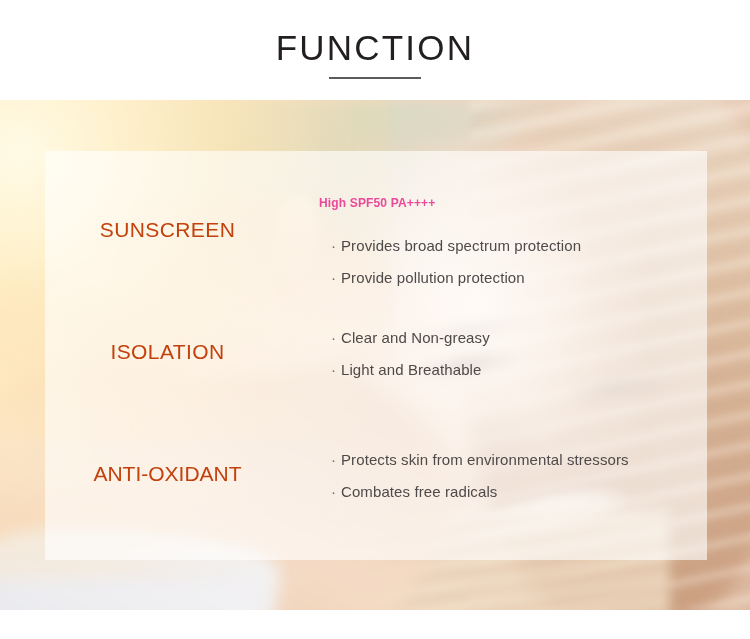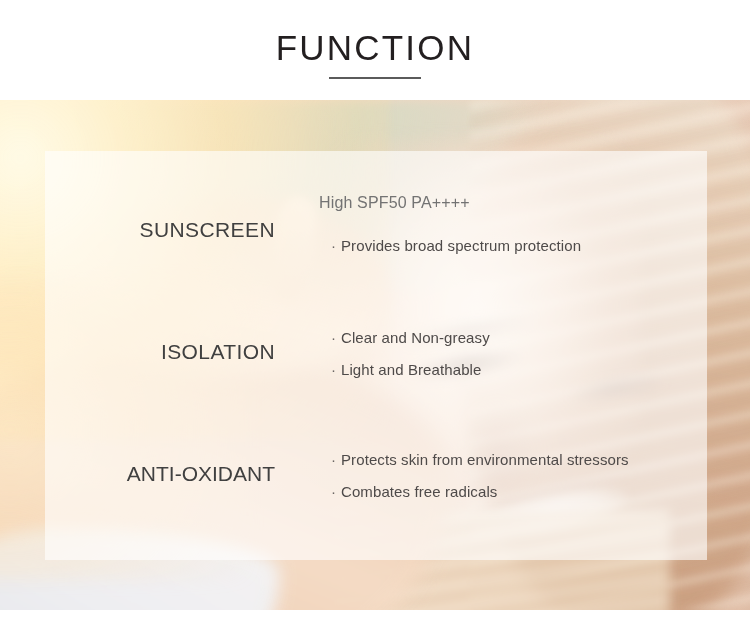--- a/index.html
+++ b/index.html
@@ -315,40 +315,40 @@
   }
   .feature.f0 { top: 88px; }
   .feature.f1 { top: 210px; }
   .feature.f2 { top: 332px; }
 
   .feature-label {
     position: absolute;
     left: 60px;
     top: 30px;
     width: 215px;
-    text-align: right;
+    text-align: center;
     font-size: 21px;
     font-weight: 400;
     letter-spacing: 0.4px;
-    color: #404040;
+    color: #c2410c;
     line-height: 24px;
     white-space: nowrap;
   }
   .feature-label.wide { font-size: 21px; letter-spacing: 0px; }
 
   .feature-body {
     position: absolute;
     left: 319px;
     top: 0;
     width: 400px;
   }
   .feature-heading {
-    font-size: 16px;
-    font-weight: 400;
-    color: #737373;
+    font-size: 12px;
+    font-weight: 700;
+    color: #ec4899;
     line-height: 30px;
     letter-spacing: 0.15px;
     white-space: nowrap;
   }
   .feature-bullets {
     margin: 12px;
     padding: 0;
     list-style: none;
   }
   .feature-bullets li {
@@ -400,20 +400,21 @@
   <div class="card"></div>
 
   <div class="features">
 
     <div class="feature f0">
       <div class="feature-label">SUNSCREEN</div>
       <div class="feature-body">
         <div class="feature-heading">High SPF50 PA++++</div>
         <ul class="feature-bullets">
           <li><span class="bullet-dot">·</span><span>Provides broad spectrum protection</span></li>
+          <li><span class="bullet-dot">·</span><span>Provide pollution protection</span></li>
         </ul>
       </div>
     </div>
 
     <div class="feature f1">
       <div class="feature-label">ISOLATION</div>
       <div class="feature-body">
         <ul class="feature-bullets">
           <li><span class="bullet-dot">·</span><span>Clear and Non-greasy</span></li>
           <li><span class="bullet-dot">·</span><span>Light and Breathable</span></li>

